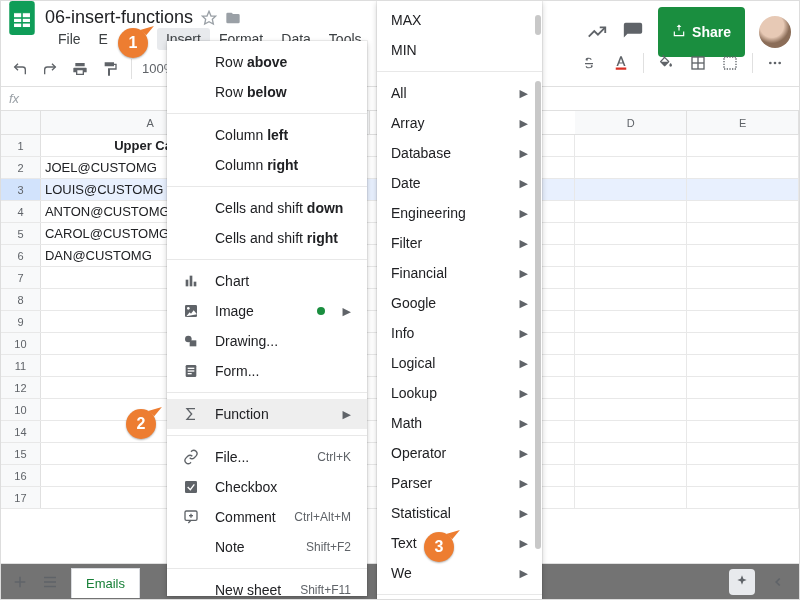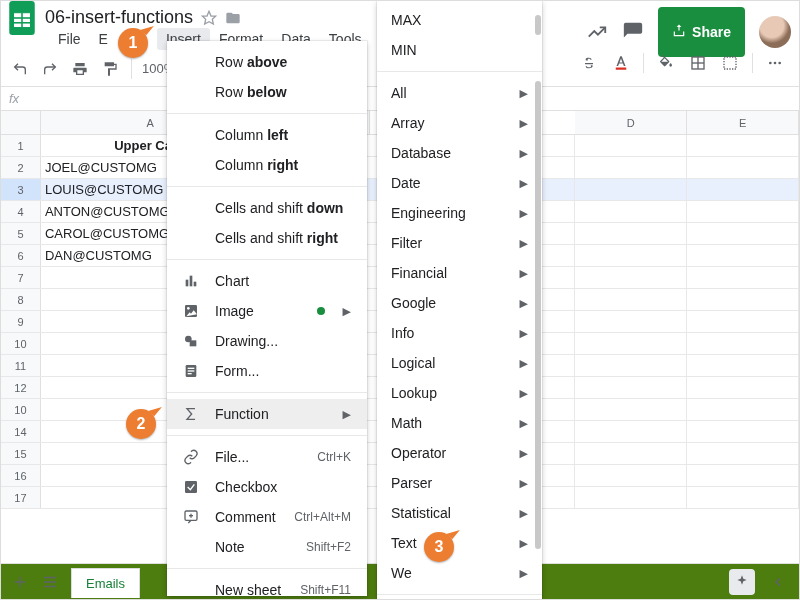--- a/index.html
+++ b/index.html
@@ -68,21 +68,21 @@
   .submenu .scroller { flex: 1; overflow: hidden; position: relative; }
   .submenu .item { display: flex; align-items: center; height: 30px; padding: 0 14px; gap: 10px; cursor: pointer; }
   .submenu .item .lbl { flex: 1; }
   .submenu .item .arrow { color: #5f6368; font-size: 11px; }
   .submenu .divider { height: 1px; background: #e8e8e8; margin: 6px 0; }
   .scrollbar { position: absolute; right: 1px; top: 0; width: 6px; height: 100%; }
   .scrollbar .thumb1 { position: absolute; top: 10px; left: 0; width: 6px; height: 20px; background: #c8c8c8; border-radius: 3px; }
   .scrollbar .thumb2 { position: absolute; top: 76px; left: 0; width: 6px; height: 468px; background: #c8c8c8; border-radius: 3px; }
 
   
-  .footer { position: absolute; left: 0; right: 0; bottom: 0; height: 36px; border-top: 1px solid #e0e0e0; background: #4d7c0f; display: flex; align-items: center; padding: 0 10px; gap: 12px; color: #5f6368; }
+  .footer { position: absolute; left: 0; right: 0; bottom: 0; height: 36px; border-top: 1px solid #e0e0e0; background: #737373; display: flex; align-items: center; padding: 0 10px; gap: 12px; color: #5f6368; }
   .sheet-tab { background: #fff; border: 1px solid #dadce0; border-bottom: none; padding: 7px 14px; font-size: 13px; color: #188038; font-weight: 500; border-radius: 0; position: relative; top: 1px; }
   .footer-right { position: absolute; right: 14px; display: flex; align-items: center; gap: 16px; }
 
   
   .badge { position: absolute; width: 30px; height: 30px; border-radius: 50%; background: #ed7d31; color: #fff; font-weight: 700; font-size: 16px; display: flex; align-items: center; justify-content: center; z-index: 50; box-shadow: 0 1px 2px rgba(0,0,0,.3); }
   .badge .tip { position: absolute; top: -6px; right: -3px; width: 0; height: 0; border-left: 8px solid transparent; border-right: 0 solid transparent; border-bottom: 12px solid #ed7d31; transform: rotate(40deg); }
 
   
   .explore { width: 26px; height: 26px; background: #e8eaed; border-radius: 4px; display: flex; align-items: center; justify-content: center; color: #5f6368; }
 

